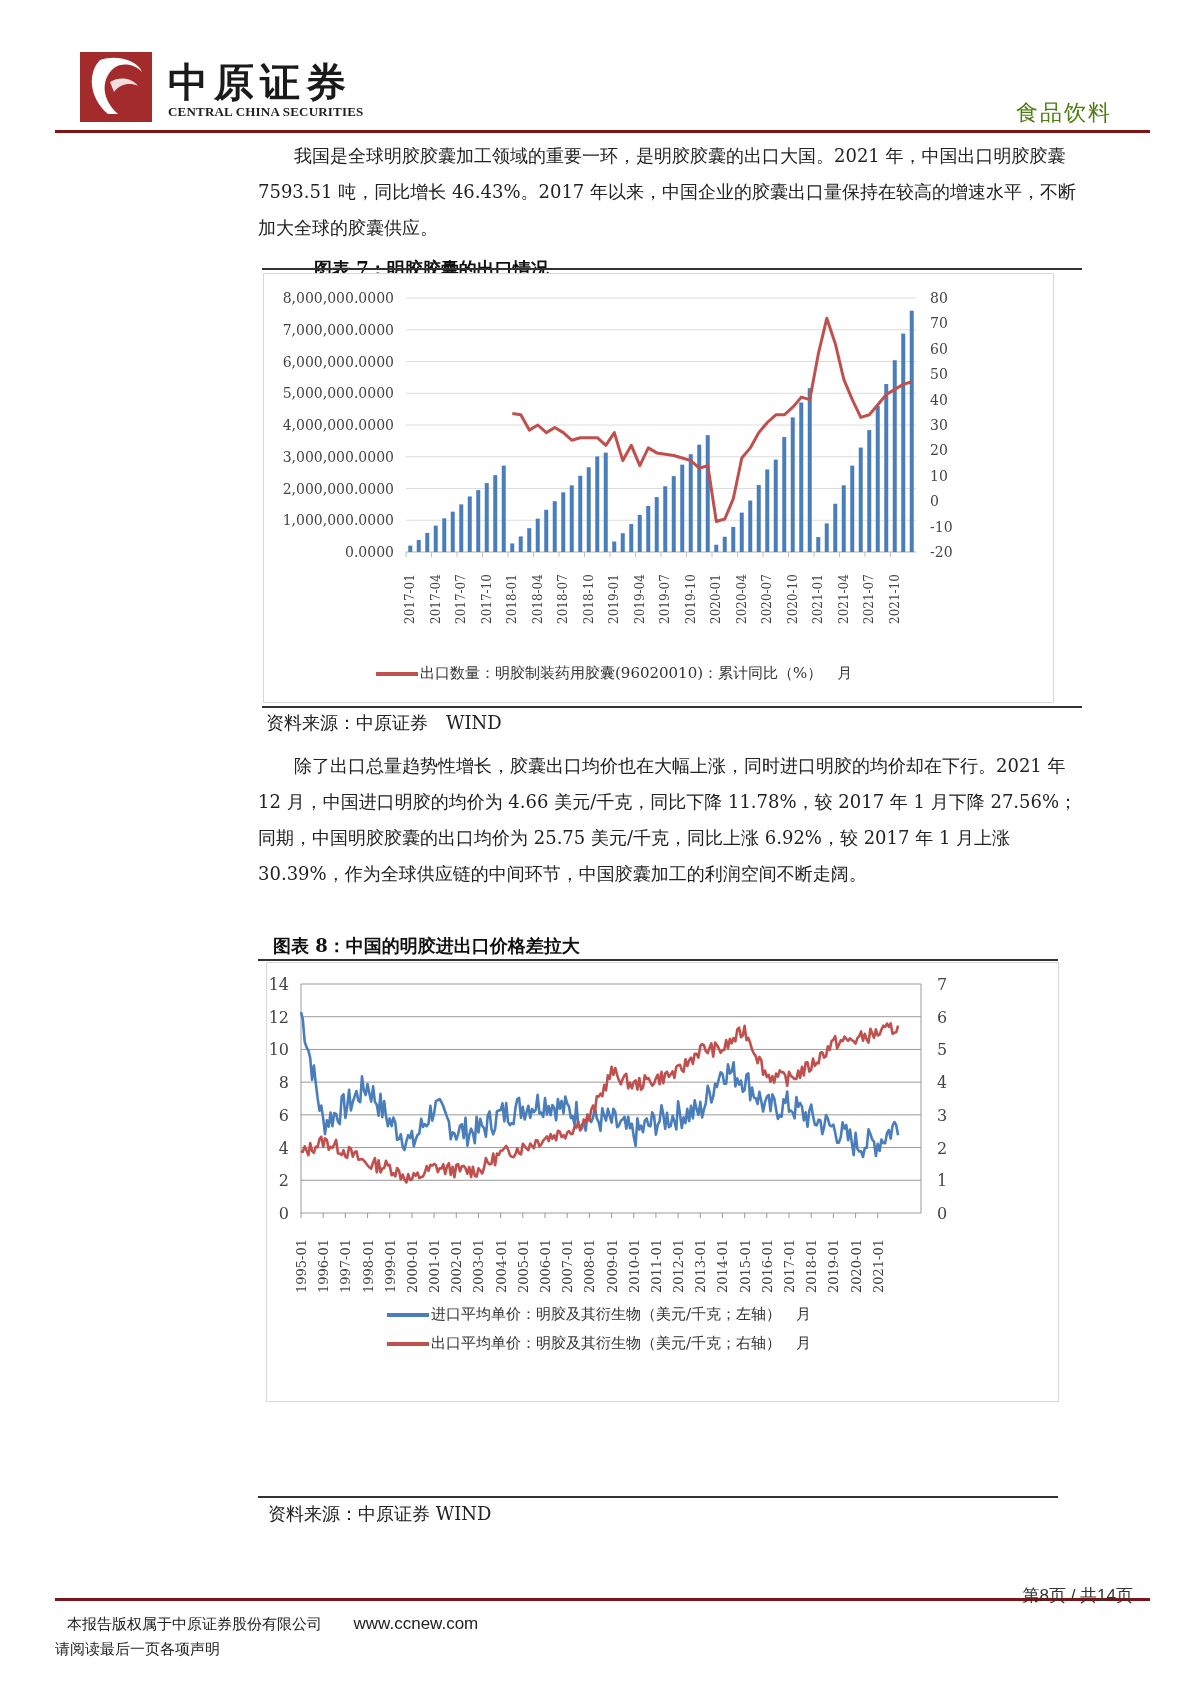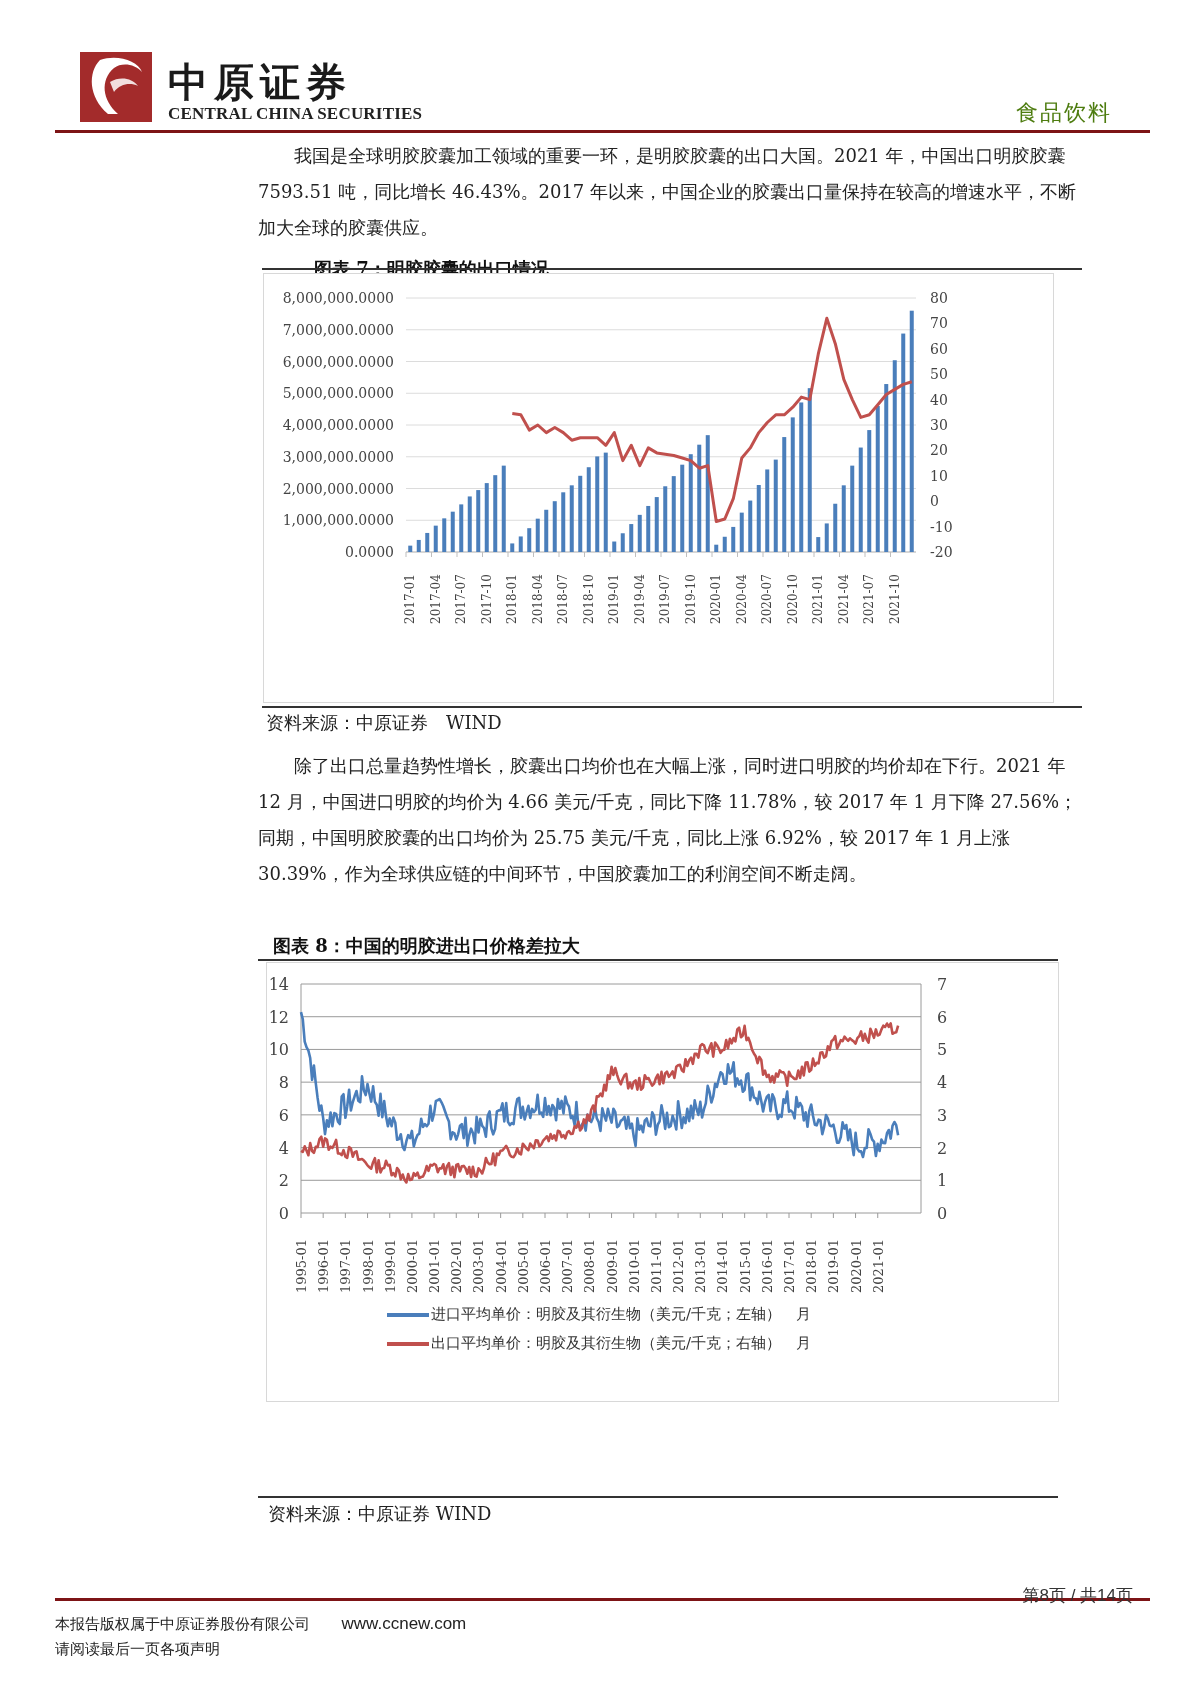--- a/index.html
+++ b/index.html
@@ -1,21 +1,21 @@
 <!DOCTYPE html>
 <html><head>
 <meta charset="utf-8">
 <style>
   html, body { margin:0; padding:0; background:#ffffff; }
   body { width:1200px; height:1698px; position:relative; overflow:hidden;
          font-family:"DejaVu Serif","Liberation Serif",serif; color:#222; }
   .abs { position:absolute; }
   .logo-box { left:80px; top:52px; width:72px; height:70px; background:#a32b2b; }
   .logo-cn { left:168px; top:55px; font-size:40px; font-weight:bold; letter-spacing:6px; color:#1a1a1a; font-family:"DejaVu Serif",serif;text-align:center; }
-  .logo-en { left:168px; top:104px; font-size:17px; font-weight:bold; color:#222; font-family:"Liberation Serif",serif; letter-spacing:0.2px; }
+  .logo-en { left:168px; top:104px; font-size:13px; font-weight:bold; color:#222; font-family:"Liberation Serif",serif; letter-spacing:0.2px; }
   .sector { right:88px; top:98px; font-size:22px; color:#4d7c0f; letter-spacing:2px; }
   .rule-red { left:55px; width:1095px; height:3px; background:#7d1416; }
   .para { left:258px; width:835px; font-size:18px; line-height:36px; color:#222; }
   .para .indent { display:inline-block; width:36px; }
   .fig-title { font-size:18px; font-weight:bold; color:#111; }
   .fig-rule { height:2px; background:#333; }
   .source { font-size:18px; color:#222; }
   .chart-box { border:1px solid #d8d8d8; background:#fff; }
   .legend { font-size:15px; color:#333; }
   .legend .sw { display:inline-block; width:42px; height:5px; vertical-align:middle; margin-right:2px; }
@@ -171,20 +171,23 @@
       <line x1="550" x2="550" y1="278" y2="283" stroke="#bfbfbf"></line>
       <text x="0" y="0" font-size="12" transform="translate(558.25,350) rotate(-90)">2021-01</text>
       <line x1="575.5" x2="575.5" y1="278" y2="283" stroke="#bfbfbf"></line>
       <text x="0" y="0" font-size="12" transform="translate(583.75,350) rotate(-90)">2021-04</text>
       <line x1="601" x2="601" y1="278" y2="283" stroke="#bfbfbf"></line>
       <text x="0" y="0" font-size="12" transform="translate(609.25,350) rotate(-90)">2021-07</text>
       <line x1="626.5" x2="626.5" y1="278" y2="283" stroke="#bfbfbf"></line>
       <text x="0" y="0" font-size="12" transform="translate(634.75,350) rotate(-90)">2021-10</text>
       <polyline points="248.3,139.6 256.8,140.8 265.3,156.1 273.8,151.0 282.3,158.6 290.8,153.5 299.3,158.6 307.8,166.2 316.3,163.7 324.8,163.7 333.3,163.7 341.8,171.3 350.3,158.6 358.8,186.6 367.3,171.3 375.8,191.6 384.3,173.9 392.8,178.9 401.3,180.2 409.8,181.5 418.3,184.0 426.8,186.6 435.3,194.2 443.8,191.6 452.3,247.5 460.8,245.0 469.3,224.7 477.8,184.0 486.3,173.9 494.8,158.6 503.3,148.5 511.8,140.8 520.3,140.8 528.8,133.2 537.3,123.1 545.8,125.6 554.3,79.9 562.8,44.3 571.3,69.7 579.8,105.3 588.3,125.6 596.8,143.4 605.3,140.8 613.8,130.7 622.3,120.5 630.8,115.4 639.3,110.4 647.8,107.8" fill="none" stroke="#c0504d" stroke-width="3" stroke-linejoin="round"></polyline>
     </svg>
+  <div class="abs legend" style="left:112px; top:390px;">
+    <span class="sw" style="background:#c0504d; height:4px;"></span><span>出口数量：明胶制装药用胶囊(96020010)：累计同比（%）　月</span>
+  </div>
 </div>
 <div class="abs fig-rule" style="left:262px; top:706px; width:820px;"></div>
 <div class="abs source" style="left:266px; top:711px;">资料来源：中原证券　WIND</div>
 
 <div class="abs para" style="left:258px; top:748px;">
   <span class="indent"></span><span>除了出口总量趋势性增长，胶囊出口均价也在大幅上涨，同时进口明胶的均价却在下行。2021 年 12 月，中国进口明胶的均价为 4.66 美元/千克，同比下降 11.78%，较 2017 年 1 月下降 27.56%；同期，中国明胶胶囊的出口均价为 25.75 美元/千克，同比上涨 6.92%，较 2017 年 1 月上涨 30.39%，作为全球供应链的中间环节，中国胶囊加工的利润空间不断走阔。</span>
 </div>
 
 <div class="abs fig-title" style="left:273px; top:934px;">图表 8：中国的明胶进出口价格差拉大</div>
 <div class="abs fig-rule" style="left:258px; top:959px; width:800px;"></div>
@@ -277,19 +280,19 @@
     <span class="sw" style="background:#4a7ebb; height:4px;"></span><span>进口平均单价：明胶及其衍生物（美元/千克；左轴）　月</span>
   </div>
   <div class="abs legend" style="left:120px; top:371px;">
     <span class="sw" style="background:#c0504d; height:4px;"></span><span>出口平均单价：明胶及其衍生物（美元/千克；右轴）　月</span>
   </div>
 </div>
 <div class="abs fig-rule" style="left:258px; top:1496px; width:800px;"></div>
 <div class="abs source" style="left:268px; top:1502px;">资料来源：中原证券 WIND</div>
 
 <div class="abs rule-red" style="top:1598px;"></div>
-<div class="abs footer-l" style="top:1614px;">
+<div class="abs footer-l" style="top:1614px;margin-left:12px;">
   <span>本报告版权属于中原证券股份有限公司</span>
   <span style="display:inline-block; width:22px;"></span>
   <span class="footer-url">www.ccnew.com</span>
 </div>
 <div class="abs footer-l" style="top:1640px;">请阅读最后一页各项声明</div>
 <div class="abs page-no">第8页 / 共14页</div>
 
 </body></html>

